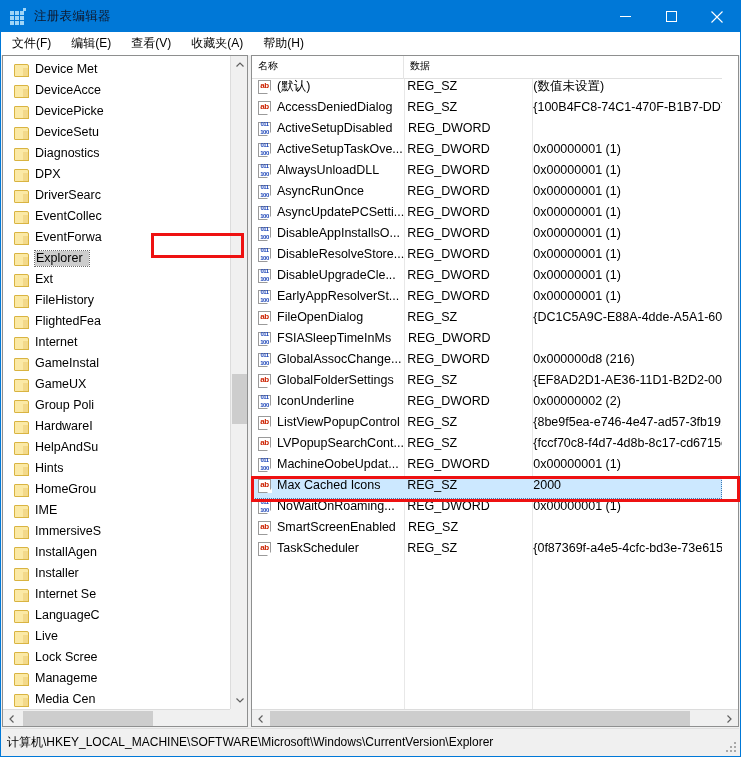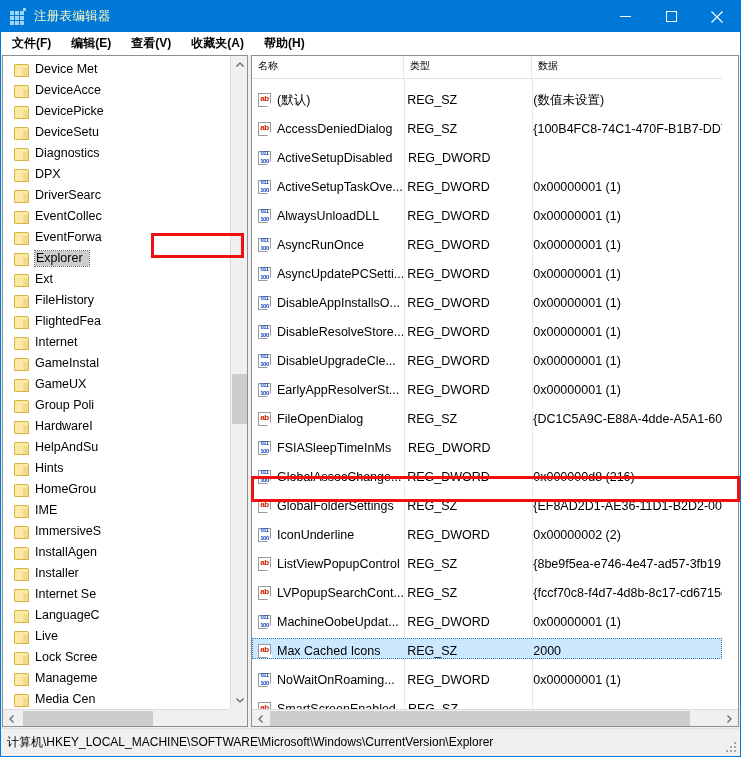--- a/index.html
+++ b/index.html
@@ -38,21 +38,21 @@
     width: 4px; height: 4px;
     background: #9fd5f7;
   }
   #app-icon .dot {
     position: absolute;
     width: 3px; height: 3px;
     background: #9fd5f7;
     right: 0; top: -1px;
   }
   #title-text {
-    color: #fef9c3;
+    color: #0f172a;
     font-size: 12.5px;
     letter-spacing: .3px;
     white-space: nowrap;
   }
   .win-btn {
     position: absolute; top: 0;
     width: 46px; height: 31px;
     display: flex; align-items: center; justify-content: center;
     color: #ffffff;
   }
@@ -69,21 +69,20 @@
     display: flex; align-items: center;
     border-bottom: 1px solid #ffffff;
   }
   .menu-item {
     font-size: 12px;
     color: #000000;
     padding: 2px 9px 3px 9px;
     margin-left: 2px;
     white-space: nowrap;
     line-height: 16px;
-    font-weight: bold;
   }
 
   
   #panes {
     position: absolute; left: 0; top: 54px;
     width: 664px; height: 672px;
     background: #f0f0f0;
   }
 
   .pane {
@@ -171,25 +170,24 @@
   #ch-data { width: 190px; border-right: none; }
 
   #list-body {
     position: absolute; left: 0; top: 23px;
     width: 470px; height: 630px;
     overflow: hidden;
   }
   .val-row {
     position: relative;
     height: 21px;
-    display: flex; align-items: flex-end;
+    display: flex; align-items: flex-start;
     font-size: 12.5px;
     color: #000000;
     white-space: nowrap;
-    margin-top: 8px;
   }
   .val-row.selected { background: #cce8ff; outline: 1px dotted #3a7ab5; outline-offset: -1px; }
   .vicon {
     width: 16px; height: 16px;
     flex: 0 0 auto;
     margin: 0 4px 0 5px;
     position: relative;
   }
   .vicon .page {
     position: absolute; left: 1px; top: 1px;
@@ -733,21 +731,20 @@
             </svg>
         </div>
       </div>
       <div class="sb-corner"></div>
     </div>
 
     <div class="pane" id="list-pane">
 
       <div id="list-header">
         <div class="col-head" id="ch-name">名称</div>
-        <div class="col-head" id="ch-type">类型</div>
         <div class="col-head" id="ch-data">数据</div>
       </div>
 
       <div id="list-body">
         <div class="colsep" style="left:152px"></div>
         <div class="colsep" style="left:280px"></div>
         <div id="list-rows">
             <div class="val-row">
               <span class="vicon sz">
                 <span class="page"></span>

